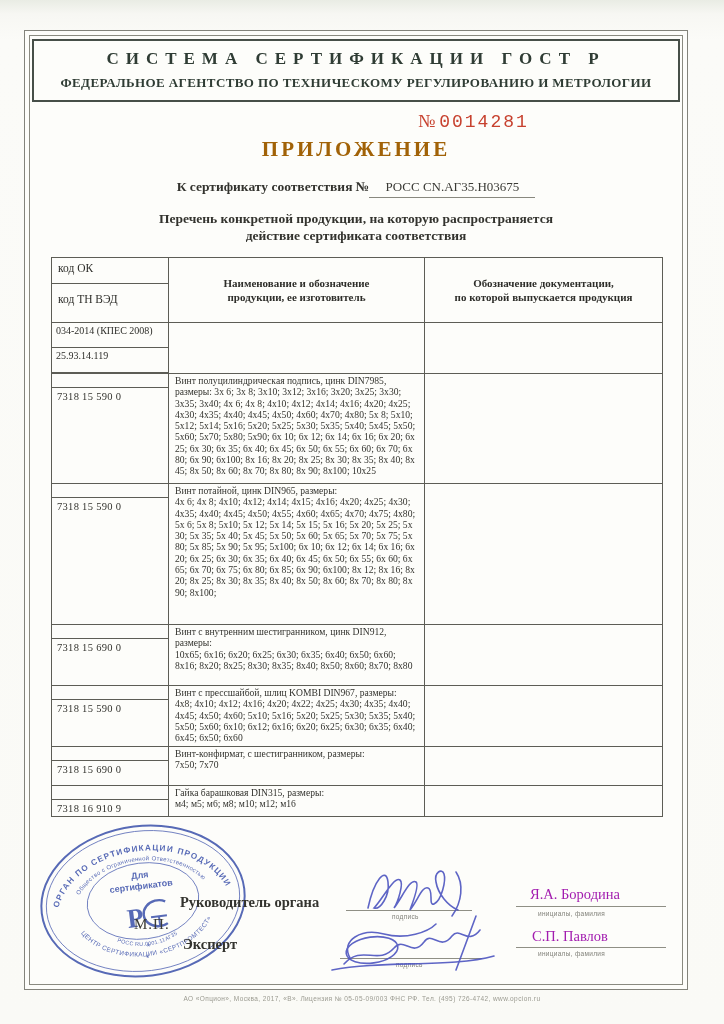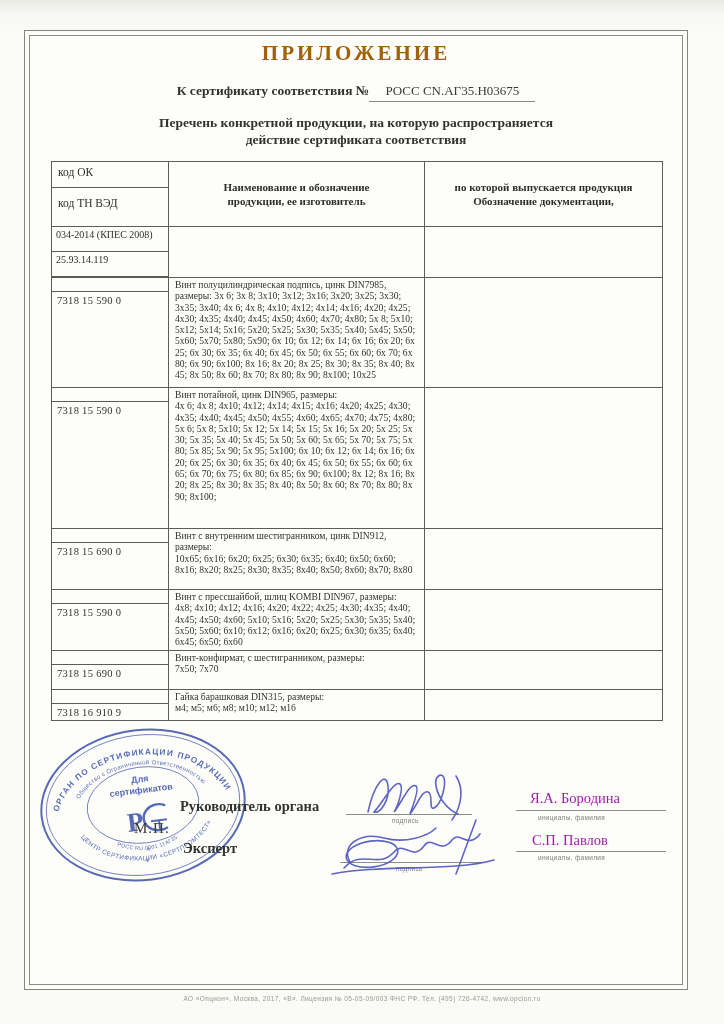--- a/index.html
+++ b/index.html
@@ -75,21 +75,28 @@
 
   .page-footer{position:absolute;left:0;top:995px;width:100%;text-align:center;
     font-family:"Liberation Sans",sans-serif;font-size:6.5px;color:#9a9a90;letter-spacing:.4px;}
 </style>
 </head>
 <body>
 
 <div class="frame">
  <div class="frame-inner">
 
-
+  <div class="header-box">
+    <div class="hb-line1">СИСТЕМА СЕРТИФИКАЦИИ ГОСТ Р</div>
+    <div class="hb-line2">ФЕДЕРАЛЬНОЕ АГЕНТСТВО ПО ТЕХНИЧЕСКОМУ РЕГУЛИРОВАНИЮ И МЕТРОЛОГИИ</div>
+  </div>
+
+  <div class="form-number">
+    <span class="num-prefix">№</span><span>0014281</span>
+  </div>
 
   <div class="doc-title">ПРИЛОЖЕНИЕ</div>
 
   <div class="cert-line">
     <span class="cert-label">К сертификату соответствия №</span>
     <span class="cert-value">РОСС CN.АГ35.H03675</span>
   </div>
 
   <div class="subtitle">
     <div>Перечень конкретной продукции,  на которую распространяется</div>
@@ -101,22 +108,22 @@
     <div class="trow th-row">
       <div class="c1">
         <div class="th-c1-top">код ОК</div>
         <div class="th-c1-bot">код ТН ВЭД</div>
       </div>
       <div class="c2 th-mid">
         <div>Наименование и обозначение</div>
         <div>продукции, ее изготовитель</div>
       </div>
       <div class="c3 th-right">
+        <div>Обозначение документации,</div>
         <div>по которой выпускается продукция</div>
-        <div>Обозначение документации,</div>
       </div>
     </div>
 
     <div class="trow row0">
       <div class="c1">
         <div class="code0">034-2014 (КПЕС 2008)</div>
         <div class="code0">25.93.14.119</div>
       </div>
       <div class="c2"></div>
       <div class="c3"></div>

